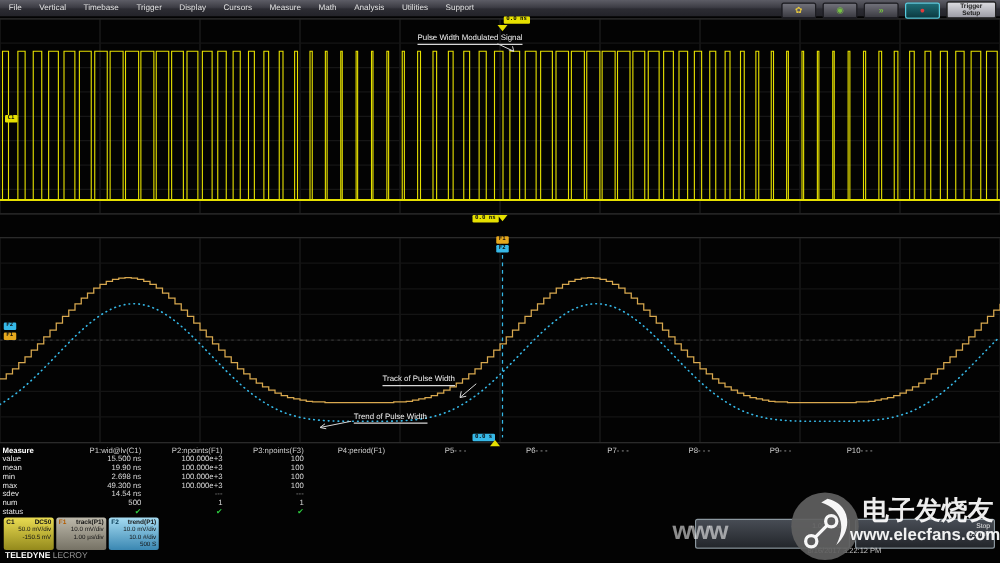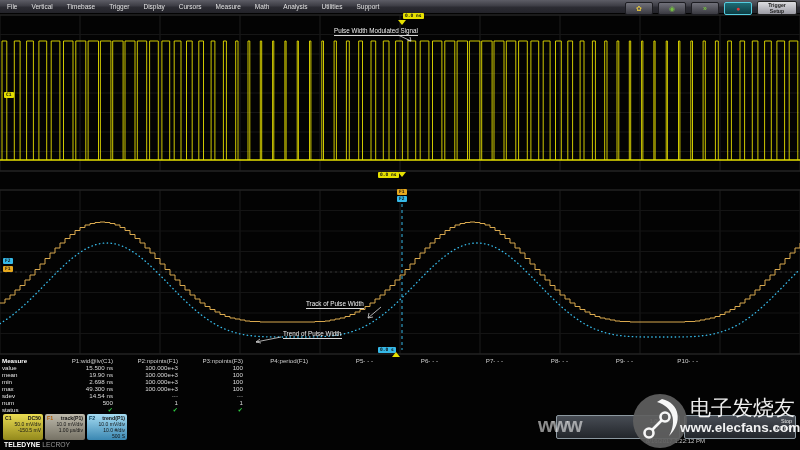--- a/index.html
+++ b/index.html
@@ -56,21 +56,21 @@
   .infobox{position:absolute;top:415px;height:24px;border:1px solid #8c98a0;border-radius:2px;
     background:linear-gradient(#474c54,#23262b);color:#e6e6e6;font-size:5.4px;line-height:7px;
     padding:2px 3px;box-sizing:border-box;z-index:2;text-align:right;}
   #tbbox{left:556px;width:124px;}
   #trbox{left:684px;width:112px;}
   .datetime{position:absolute;left:646px;top:438px;font-size:6px;color:#c8c8c8;z-index:3;}
   
   #watermark{position:absolute;left:538px;top:392px;width:262px;height:58px;z-index:50;pointer-events:none;}
   .wm-www{position:absolute;left:0px;top:22px;font-size:20px;font-weight:bold;
     color:rgba(255,255,255,0.55);letter-spacing:-1px;}
-  .wm-cn{position:absolute;left:152px;top:2px;font-size:21px;font-weight:normal;
+  .wm-cn{position:absolute;left:152px;top:2px;font-size:21px;font-weight:bold;
     color:rgba(255,255,255,0.93);white-space:nowrap;}
   .wm-site{position:absolute;left:142px;top:28px;font-size:13.5px;font-weight:bold;
     color:rgba(255,255,255,0.93);white-space:nowrap;}
   .wm-logo{position:absolute;left:94px;top:1px;}
 </style>
 </head>
 <body>
 
 <div id="app">
 

